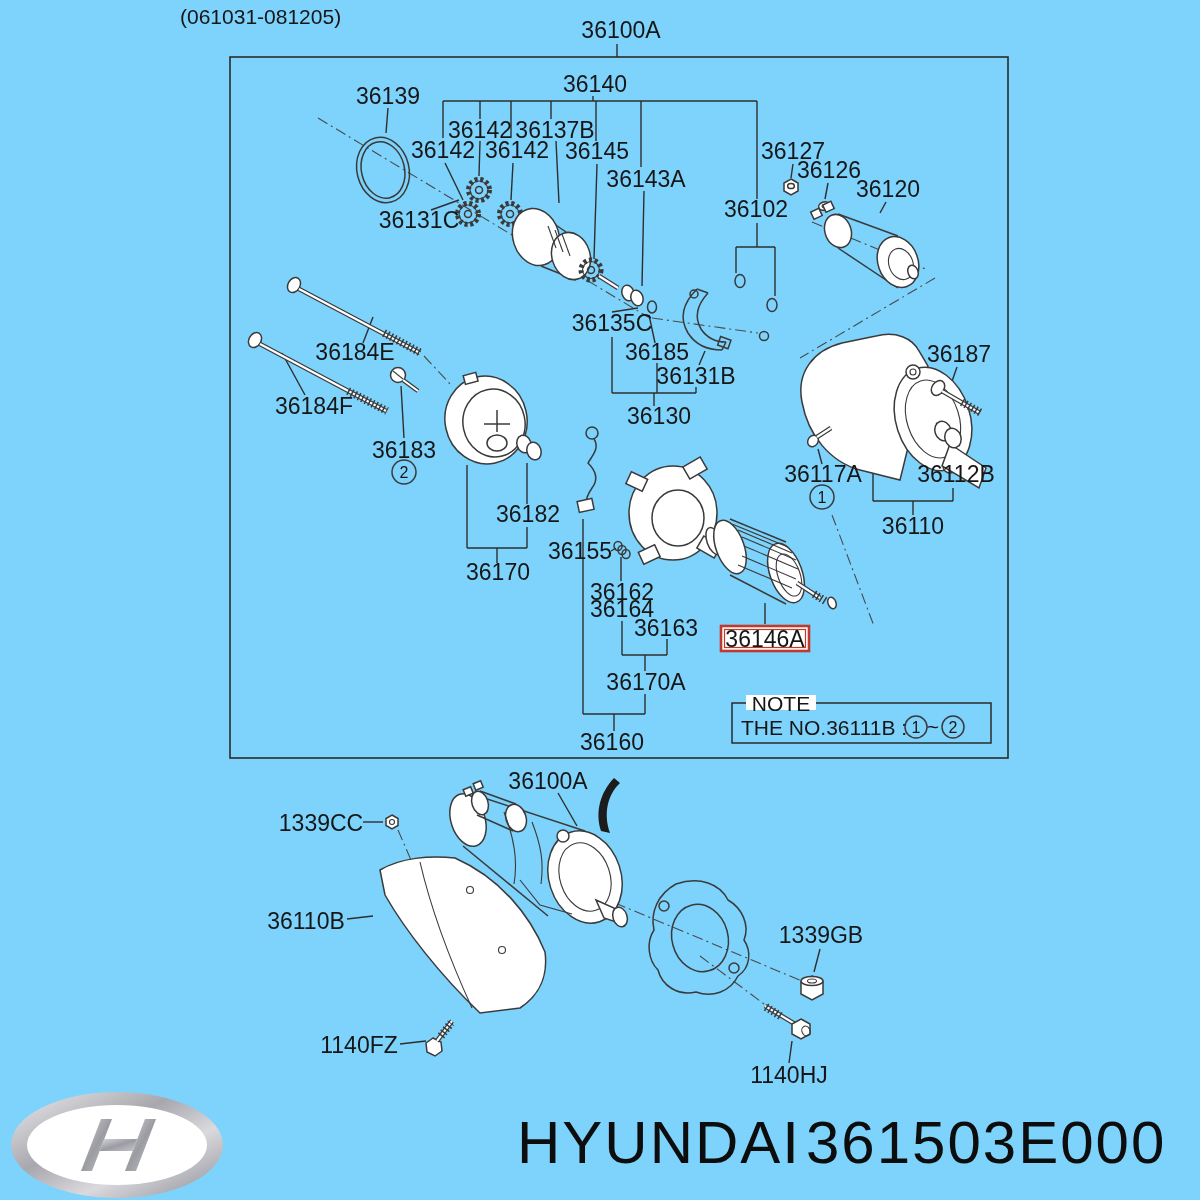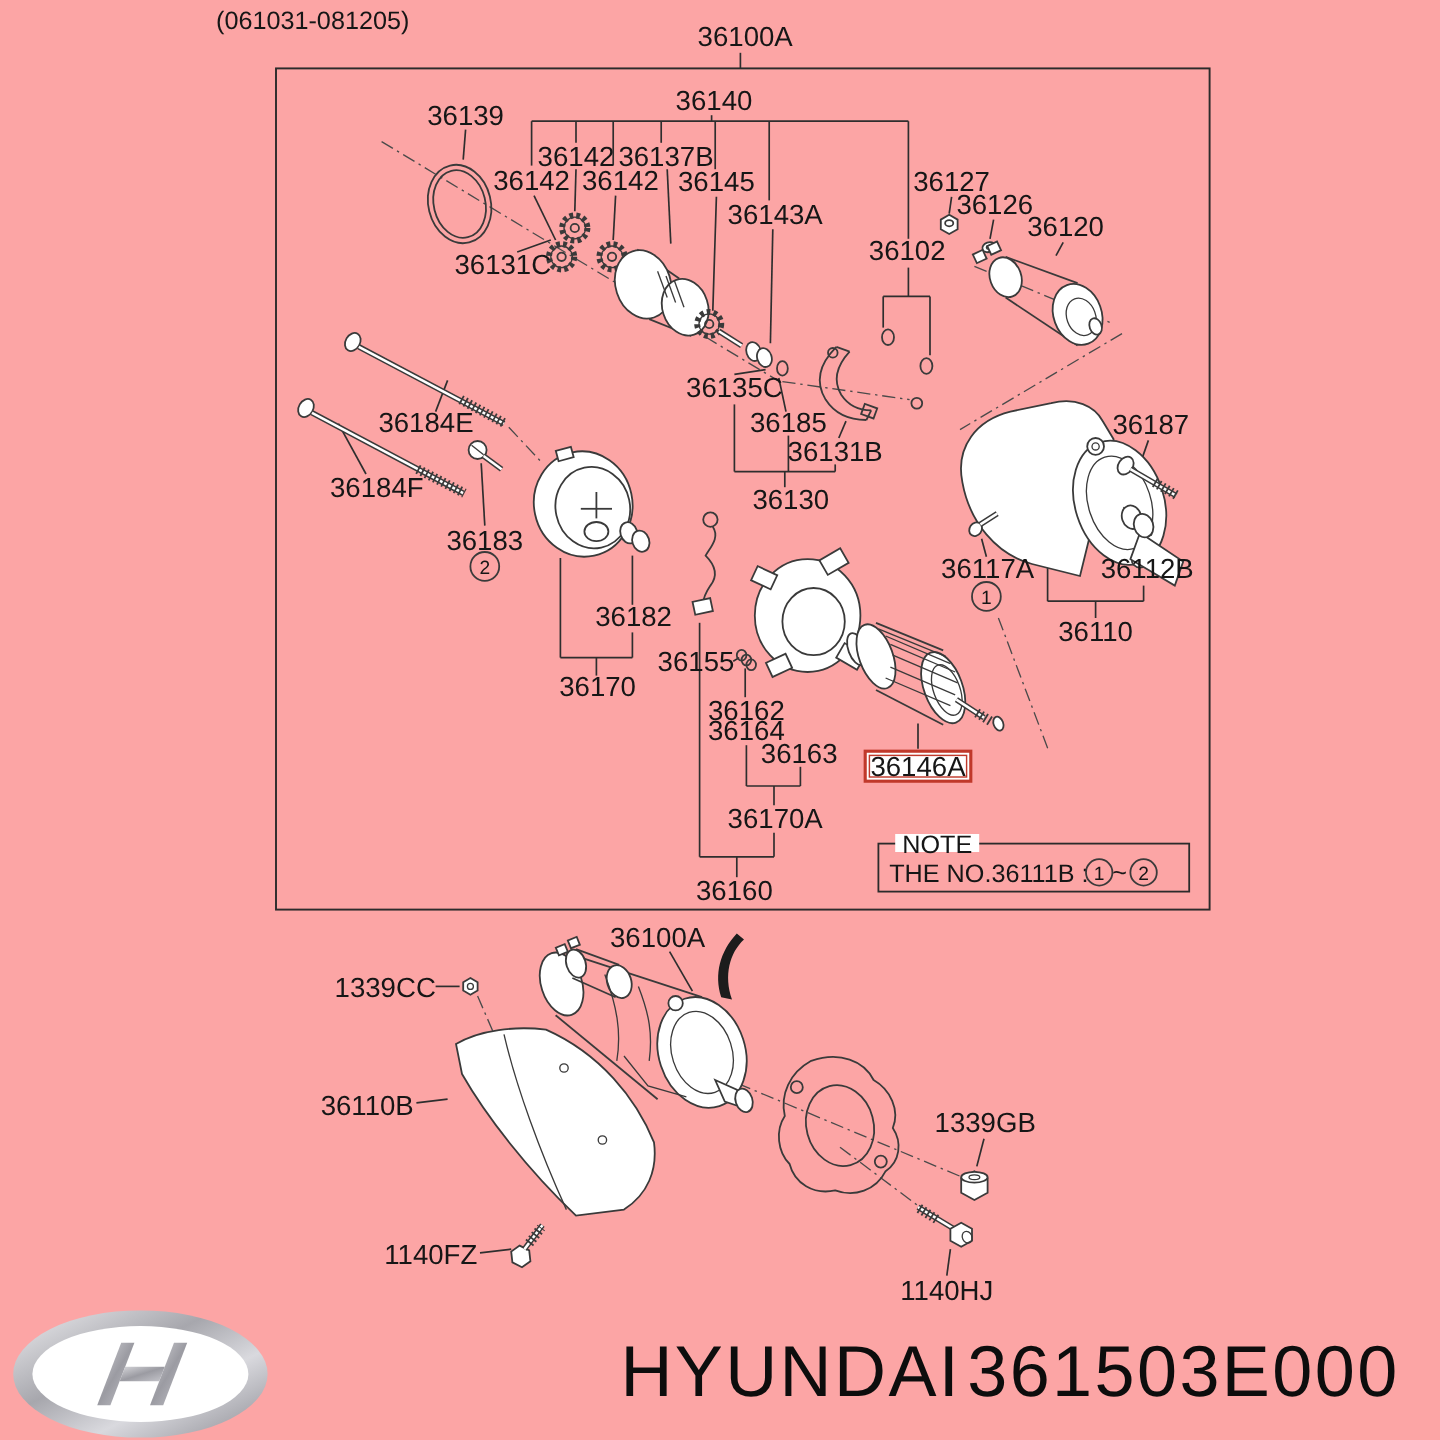--- a/index.html
+++ b/index.html
@@ -1,16 +1,16 @@
 <!DOCTYPE html>
 <html><head>
 <meta charset="utf-8">
 <style>
   html,body{margin:0;padding:0;background:#ffffff;}
-  .page{position:relative;width:1200px;height:1200px;background:#fca5a5;overflow:hidden;
+  .page{position:relative;width:1200px;height:1200px;background:#7dd3fc;overflow:hidden;
         font-family:"Liberation Sans", sans-serif;}
   svg text{font-family:"Liberation Sans", sans-serif;}
   .lbl{font-size:23px;fill:#161616;}
   .lbl-sm{font-size:21px;fill:#161616;}
   .lbl-note{font-size:21px;fill:#161616;}
   .lbl-mark{font-size:16px;fill:#161616;}
   .footer-brand,.footer-num{font-size:60px;fill:#0d0d0d;letter-spacing:2px;}
   .ln{stroke:#2e2e2e;stroke-width:1.4;fill:none;}
   .part{stroke:#3a3a3a;stroke-width:1.5;fill:#ffffff;}
   .partn{stroke:#3a3a3a;stroke-width:1.5;fill:none;}

